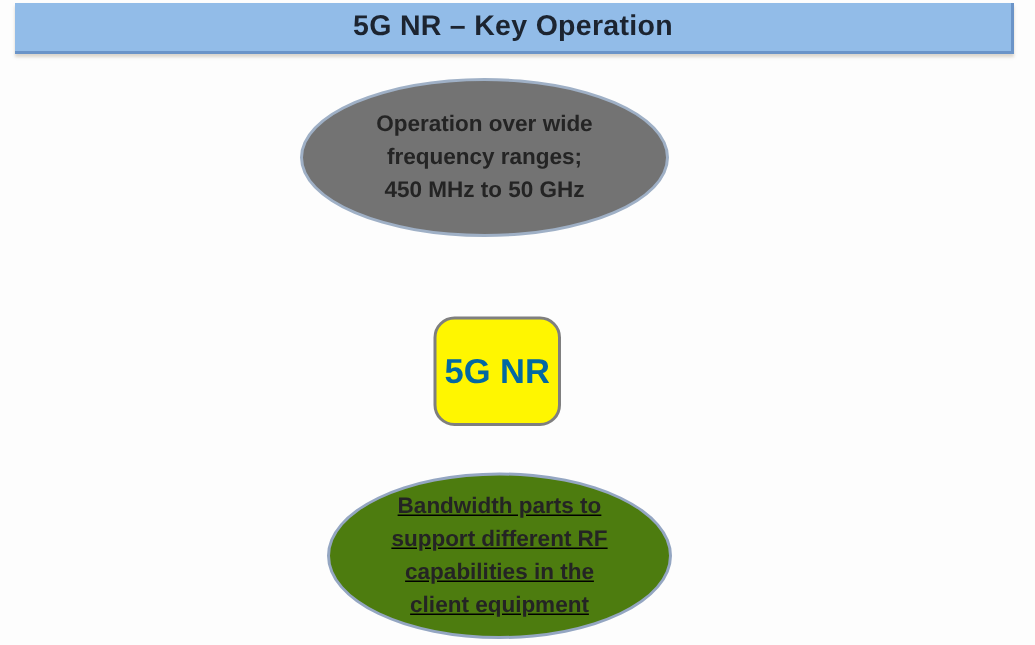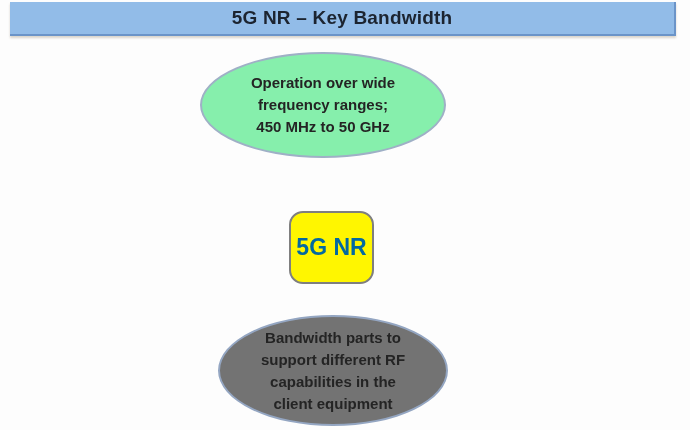--- a/index.html
+++ b/index.html
@@ -70,32 +70,32 @@
     font-weight: 600;
     color: #0369a1;
   }
 </style>
 </head>
 <body>
 
 <div class="canvas">
 
   <div class="title-bar" style="background-color: rgb(146, 188, 232);">
-    <span class="title-text">5G NR – Key Bandwidth</span>
+    <span class="title-text">5G NR – Key Operation</span>
   </div>
 
-  <div class="node ellipse ellipse-top" style="background-color: #86efac; border-color: rgb(159, 176, 198);">
+  <div class="node ellipse ellipse-top" style="background-color: #737373; border-color: rgb(159, 176, 198);">
     <span class="node-text">Operation over wide
 frequency ranges;
 450 MHz to 50 GHz</span>
   </div>
 
 
 
-  <div class="node ellipse ellipse-bottom" style="background-color: #737373; border-color: rgb(148, 166, 194);">
+  <div class="node ellipse ellipse-bottom" style="background-color: #4d7c0f; border-color: rgb(148, 166, 194); text-decoration: underline;">
     <span class="node-text">Bandwidth parts to
 support different RF
 capabilities in the
 client equipment</span>
   </div>
 
   <div class="node center-box" style="background-color: rgb(255, 246, 0); border-color: rgb(127, 127, 127);">
     <span class="center-label">5G NR</span>
   </div>
 

